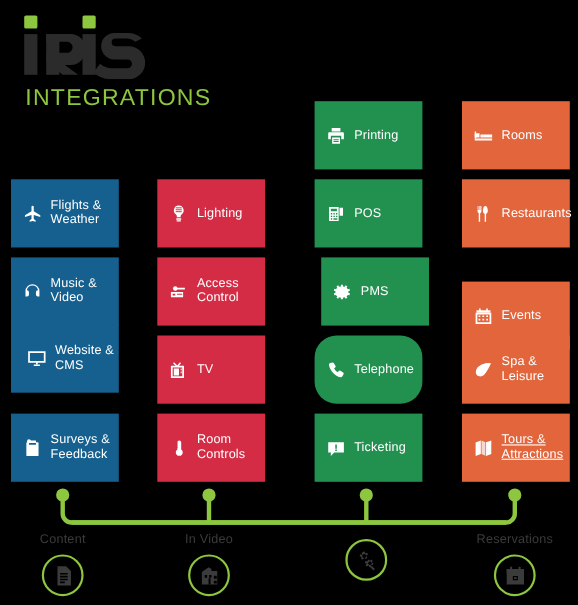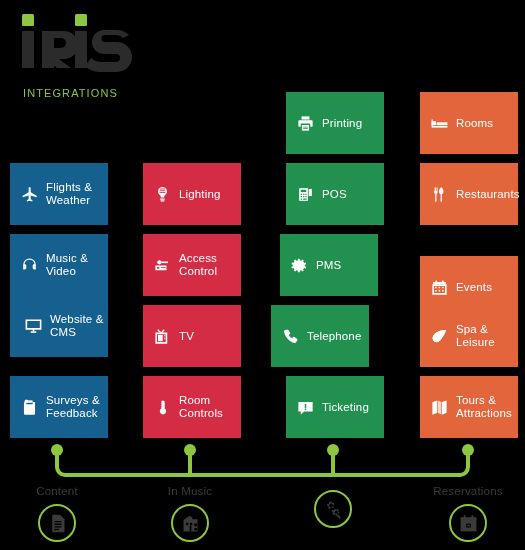--- a/index.html
+++ b/index.html
@@ -22,23 +22,23 @@
     top: 10px;
     width: 200px;
     height: 80px;
   }
   #logo .logo-mark {
     display: block;
   }
   #logo .logo-sub {
     position: absolute;
     left: 11px;
-    top: 78px;
+    top: 68px;
     color: #8dc63f;
-    font-size: 11px;
+    font-size: 21px;
     letter-spacing: 1.1px;
     font-weight: 400;
     line-height: 1;
     white-space: nowrap;
   }
 
   
   .tile {
     position: absolute;
     width: 98px;
@@ -206,21 +206,21 @@
           <path d="M3 12h14v6H3z"></path>
           <path d="M5 14h3v2H5z" fill="#d42c45"></path>
           <path d="M10 14h6v1h-6z" fill="#d42c45"></path>
           <path d="M10 7h9v2h-9z"></path>
           <circle cx="8" cy="8" r="2.6"></circle>
         </svg>
       </span>
       <span class="tile-label">Access
 Control</span>
     </div>
-    <div class="tile c-green" style="left: 280px; top: 234px;">
+    <div class="tile c-green" style="left: 292px; top: 234px;">
       <span class="tile-icon">
         <svg width="19" height="19" viewBox="0 0 24 24" fill="#fff">
           <path d="M12 8.2A3.8 3.8 0 1 0 12 15.8 3.8 3.8 0 0 0 12 8.2zm0 5.9a2.1 2.1 0 1 1 0-4.2 2.1 2.1 0 0 1 0 4.2z"></path>
           <path d="M20.4 13.5l-1.8-.4a6.8 6.8 0 0 0 0-2.2l1.8-.4-.6-2.3-1.8.5a6.8 6.8 0 0 0-1.5-1.6l.9-1.6-2-1.2-.9 1.6a6.8 6.8 0 0 0-2.2-.4V3.6h-2.3v1.9a6.8 6.8 0 0 0-2.2.4l-.9-1.6-2 1.2.9 1.6A6.8 6.8 0 0 0 4.3 8.7l-1.8-.5-.6 2.3 1.8.4a6.8 6.8 0 0 0 0 2.2l-1.8.4.6 2.3 1.8-.5a6.8 6.8 0 0 0 1.5 1.6l-.9 1.6 2 1.2.9-1.6a6.8 6.8 0 0 0 2.2.4v1.9h2.3v-1.9a6.8 6.8 0 0 0 2.2-.4l.9 1.6 2-1.2-.9-1.6a6.8 6.8 0 0 0 1.5-1.6l1.8.5z"></path>
         </svg>
       </span>
       <span class="tile-label">PMS</span>
     </div>
     <div class="tile c-orange" style="left: 420px; top: 234px; margin-top: 22px;">
       <span class="tile-icon">
@@ -248,21 +248,21 @@
       <span class="tile-icon">
         <svg width="19" height="19" viewBox="0 0 24 24" fill="#fff">
           <path d="M4 8h13v12H4z" fill="none" stroke="#fff" stroke-width="2"></path>
           <path d="M6.3 10h6v8h-6z"></path>
           <path d="M14.2 10h1.2v2h-1.2zM14.2 13.5h1.2v2h-1.2z"></path>
           <path d="M6 3.5l4 4M14 3.5l-3.4 4" stroke="#fff" stroke-width="1.6"></path>
         </svg>
       </span>
       <span class="tile-label">TV</span>
     </div>
-    <div class="tile c-green" style="left: 271px; top: 305px;">
+    <div class="tile c-green" style="left: 286px; top: 305px; border-radius: 20px;">
       <span class="tile-icon">
         <svg width="19" height="19" viewBox="0 0 24 24" fill="#fff">
           <path d="M7.2 3.4a1.6 1.6 0 0 1 2.1.5l2 3a1.6 1.6 0 0 1-.3 2.1l-1.3 1a11.6 11.6 0 0 0 4.3 4.3l1-1.3a1.6 1.6 0 0 1 2.1-.3l3 2a1.6 1.6 0 0 1 .5 2.1l-1.3 2.2a2.4 2.4 0 0 1-2.6 1.1C11.4 19 5 12.6 3.9 6.3a2.4 2.4 0 0 1 1.1-2.6z"></path>
         </svg>
       </span>
       <span class="tile-label">Telephone</span>
     </div>
     <div class="tile c-orange" style="left: 420px; top: 305px;">
       <span class="tile-icon">
         <svg width="19" height="19" viewBox="0 0 24 24" fill="#fff">
@@ -296,21 +296,21 @@
     </div>
     <div class="tile c-green" style="left: 286px; top: 376px;">
       <span class="tile-icon">
         <svg width="19" height="19" viewBox="0 0 24 24" fill="#fff">
           <path d="M3 5h18v12H10l-4 4v-4H3z"></path>
           <path d="M11.1 7.6h1.8v5h-1.8zM11.1 13.4h1.8v1.8h-1.8z" fill="#229150"></path>
         </svg>
       </span>
       <span class="tile-label">Ticketing</span>
     </div>
-    <div class="tile c-orange" style="left: 420px; top: 376px;">
+    <div class="tile c-orange" style="left: 420px; top: 376px; text-decoration: underline;">
       <span class="tile-icon">
         <svg width="19" height="19" viewBox="0 0 24 24" fill="#fff">
           <path d="M3 5.5L9 3v15.5L3 21z"></path>
           <path d="M9.8 3l4.4 2.2v15.5L9.8 18.5z" fill="#fff" opacity="0.75"></path>
           <path d="M15 5.2L21 3v15.5L15 21z"></path>
         </svg>
       </span>
       <span class="tile-label">Tours &amp;
 Attractions</span>
     </div>
@@ -336,21 +336,21 @@
       <div class="cat-label">Content</div>
       <div class="cat-circle">
         <svg width="21" height="21" viewBox="0 0 24 24" fill="#3b3b3b">
           <path d="M6 2h9l5 5v15H6z"></path>
           <path d="M14.5 2.6v5.2h5.2" fill="#8dc63f" opacity="0"></path>
           <path d="M8.6 9h8v1.6h-8zM8.6 12h8v1.6h-8zM8.6 15h8v1.6h-8zM8.6 18h5v1.6h-5z" fill="#000"></path>
         </svg>
       </div>
     </div>
     <div class="cat" style="left: 125px;">
-      <div class="cat-label">In Music</div>
+      <div class="cat-label">In Video</div>
       <div class="cat-circle">
         <svg width="21" height="21" viewBox="0 0 24 24" fill="#3b3b3b">
           <path d="M4 21V8l7-5 3 2v2h6v14z"></path>
           <path d="M7 11h2.5v3H7zM11.5 11H14v3h-2.5zM16.5 12h3v3h-3zM16.5 17h3v3h-3z" fill="#000"></path>
           <path d="M11 14.5h2V21h-2z" fill="#000"></path>
         </svg>
       </div>
     </div>
     <div class="cat" style="left: 268px;">
       <div class="cat-circle">

